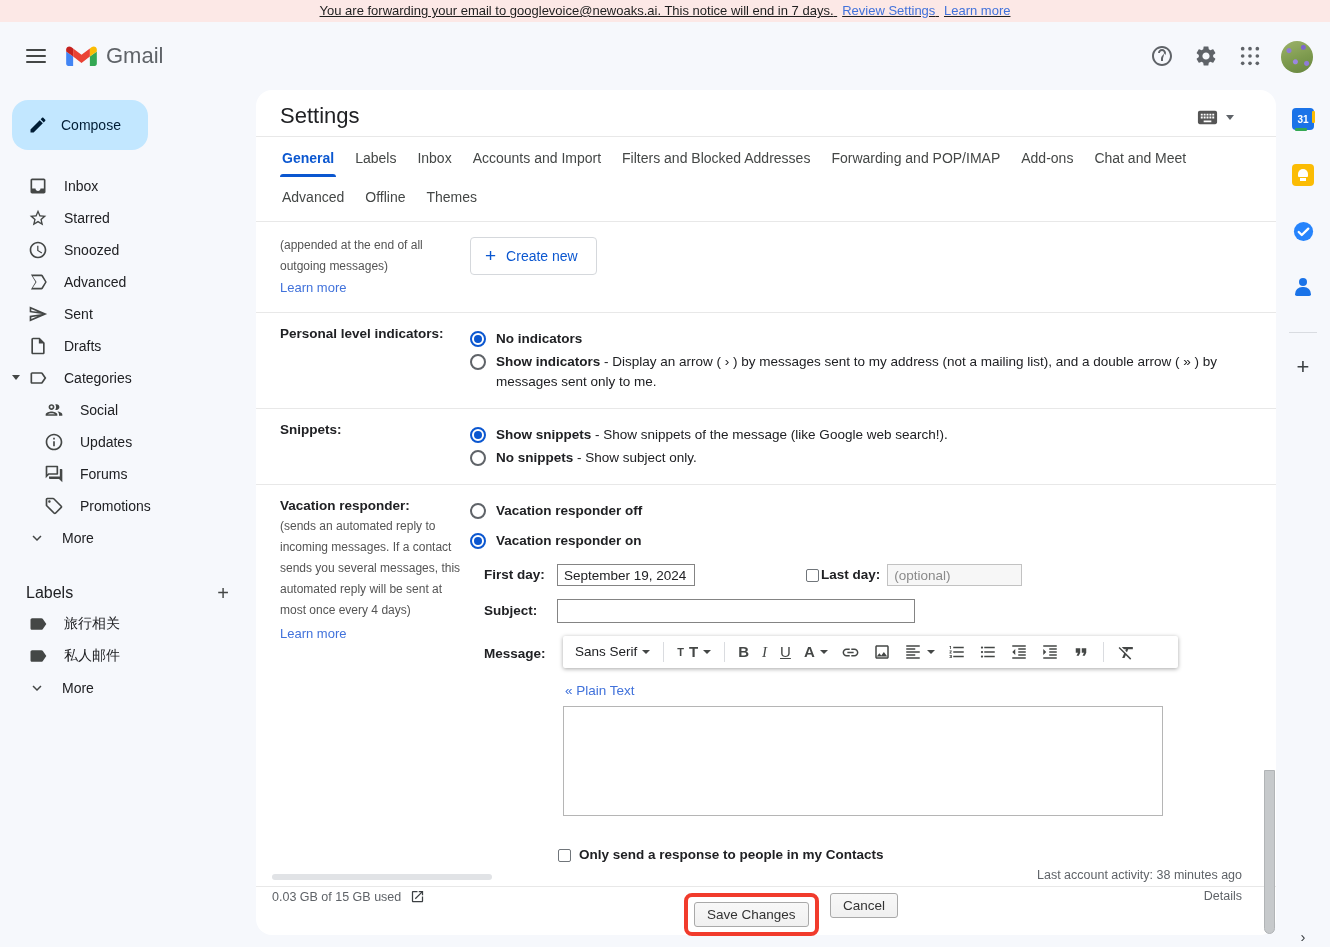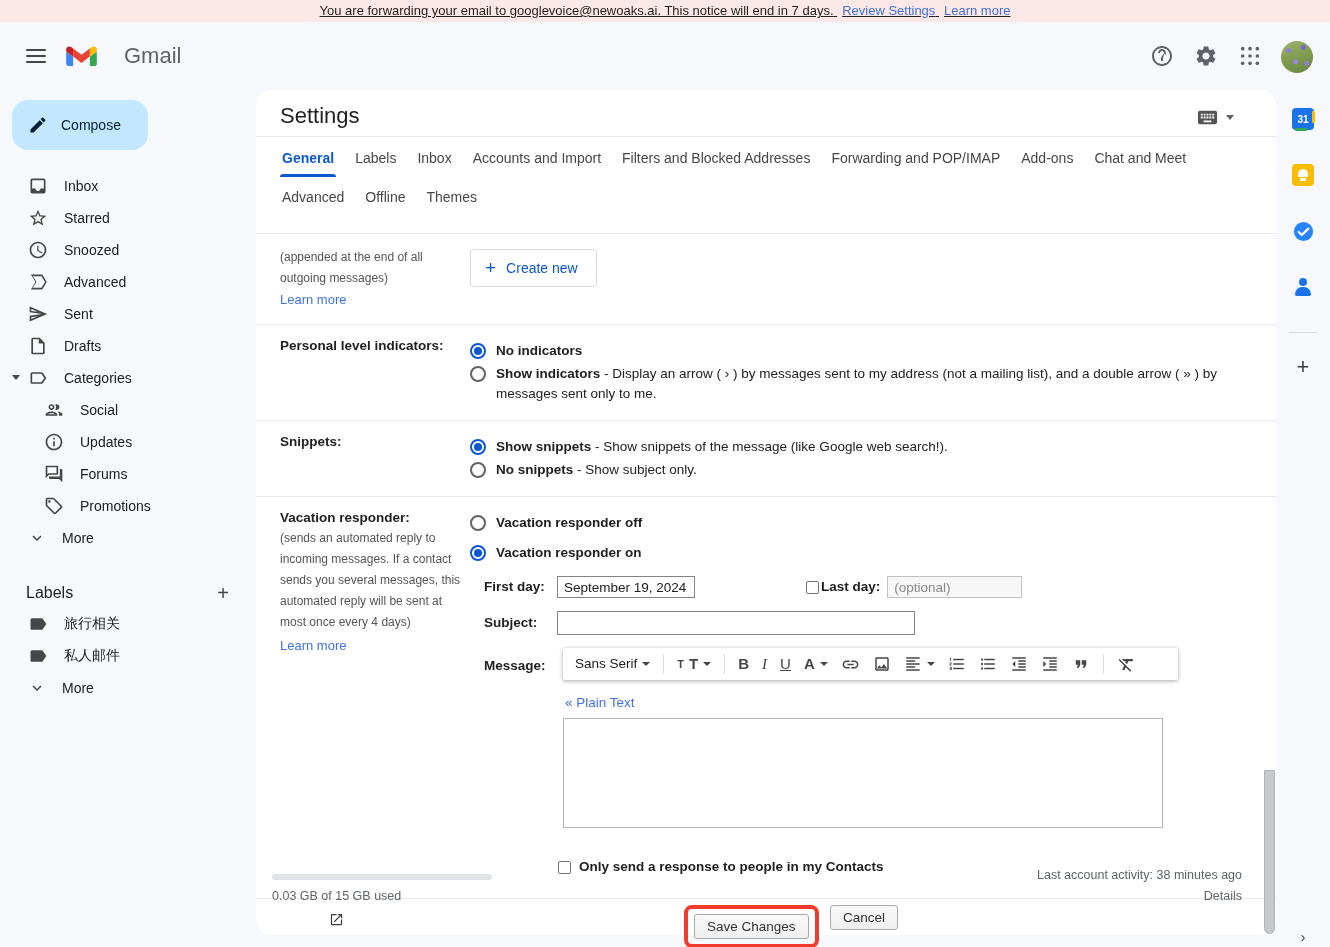--- a/index.html
+++ b/index.html
@@ -9,21 +9,21 @@
     background:#f6f8fc; font-family:"Liberation Sans", sans-serif; color:#202124;
   }
   
   .banner { position:absolute; top:0; left:0; width:100%; height:22px;
     background:#fce8e6; font-size:13px; line-height:21px; text-align:center; color:#1f1f1f;text-decoration:underline; }
   .banner a { color:#4172db; text-decoration:none; margin-left:5px; cursor:pointer; }
   
   .app-header { position:absolute; top:22px; left:0; width:100%; height:68px; }
   .hamburger { position:absolute; left:22px; top:20px; width:28px; height:28px; display:flex; flex-direction:column; justify-content:center; gap:4px; padding:0 4px; cursor:pointer; }
   .hamburger i { display:block; height:2px; background:#444746; border-radius:1px; }
-  .logo { position:absolute; left:66px; top:21px; display:flex; align-items:center; gap:27px; }
+  .logo { position:absolute; left:66px; top:21px; display:flex; align-items:center; gap:9px; }
   .logo .word { font-size:22px; color:#5f6368; }
   .search { position:absolute; left:262px; top:11px; width:710px; height:46px;
     background:#e9eef6; border-radius:23px; display:flex; align-items:center; padding:0 18px; }
   .search input { flex:1; border:none; background:transparent; outline:none;
     font-size:16px; color:#202124; margin-left:14px; font-family:inherit; }
   .search input::placeholder { color:#5f6368; }
   .hicon { position:absolute; top:21px; width:26px; height:26px; display:flex; align-items:center; justify-content:center; cursor:pointer; }
   .avatar { position:absolute; left:1281px; top:19px; width:32px; height:32px; border-radius:50%;
     background:
       radial-gradient(circle at 25% 30%, #8f7bd8 0 2px, transparent 3px),
@@ -47,21 +47,21 @@
     padding-left:26px; font-size:16px; color:#202124; position:relative; }
   .labels-add { position:absolute; left:212px; top:4px; width:22px; height:22px;
     font-size:20px; color:#444746; display:flex; align-items:center; justify-content:center; cursor:pointer; }
   
   .card { position:absolute; left:256px; top:90px; width:1020px; height:845px;
     background:#fff; border-radius:16px; }
   .card-head { position:relative; height:47px; border-bottom:1px solid #e8e8e8; padding:13px 24px 0; }
   .card-head .title { font-size:22px; color:#202124; }
   .kbd-ctl { position:absolute; right:42px; top:16px; display:flex; align-items:center; gap:7px; cursor:pointer; }
   .kbd-caret { width:0; height:0; border-left:4px solid transparent; border-right:4px solid transparent; border-top:5px solid #5f6368; }
-  .tabs { padding:2px 24px 16px; border-bottom:1px solid #e8e8e8; }
+  .tabs { padding:2px 24px 4px; border-bottom:1px solid #e8e8e8; }
   .tab-row { display:flex; gap:17px; height:38px; align-items:center; font-size:14px; }
   .tab { color:#444746; cursor:pointer; white-space:nowrap; padding:0 2px; position:relative; height:100%; display:flex; align-items:center; }
   .tab.active { color:#0b57d0; font-weight:700; }
   .tab.active::after { content:""; position:absolute; left:0; right:0; bottom:0; height:3px; background:#0b57d0; border-radius:3px 3px 0 0; }
   .section { display:flex; padding:13px 24px; border-bottom:1px solid #e8e8e8; }
   .sec-label { width:190px; flex:none; font-size:13.5px; }
   .sec-label .bold { font-weight:700; color:#202124; }
   .sec-note { font-size:12px; color:#545454; line-height:21px; margin-top:3px; width:182px; }
   .link { color:#4172db; cursor:pointer; text-decoration:none; }
   .sec-note .link { font-size:13px; }
@@ -104,21 +104,21 @@
   .msg-area { width:600px; height:110px; border:1px solid #b5b5b5; resize:none; outline:none; font-family:inherit; margin-top:2px; }
   .contacts-row { display:flex; align-items:center; gap:8px; margin:23px 0 8px 88px; font-weight:700; }
   .buttons-sec { padding:6px 24px 12px; border-bottom:none; display:block; }
   .annotation { display:inline-block; border:4px solid #f13b2c; border-radius:8px; padding:5px 6px; margin-left:404px; }
   .btn { background:linear-gradient(#f8f8f8,#f0f0f0); border:1px solid #a9a9a9; border-radius:3px;
     padding:4px 12px; font-size:13.5px; color:#333; font-family:inherit; cursor:pointer; }
   .btn.cancel { margin-left:7px; vertical-align:9px; }
   
   .card-footer { position:absolute; left:0; right:0; bottom:0; height:88px; font-size:12.5px; color:#5f6368; }
   .meter { position:absolute; left:16px; top:27px; width:220px; height:6px; background:#e1e3e6; border-radius:3px; }
-  .storage-text { position:absolute; left:16px; top:42px; display:flex; align-items:center; gap:9px;flex-direction:column; }
+  .storage-text { position:absolute; left:16px; top:42px; display:flex; align-items:center; gap:9px; }
   .center-links { position:absolute; left:0; right:0; top:22px; text-align:center; }
   .center-links span { cursor:pointer; }
   .activity { position:absolute; right:34px; top:21px; }
   .details { position:absolute; right:34px; top:42px; cursor:pointer; }
   .scroll-thumb { position:absolute; left:1264px; top:770px; width:11px; height:164px;
     background:#c6c9cb; border:1px solid #b1b4b6; border-radius:0 0 10px 10px; cursor:grab; }
   
   .rightbar { position:absolute; right:0; top:94px; width:54px; bottom:0; }
   .rb-icon { position:absolute; left:0; width:54px; display:flex; justify-content:center; cursor:pointer; }
   .rb-divider { position:absolute; left:13px; width:28px; height:1px; background:#d9dce1; }

